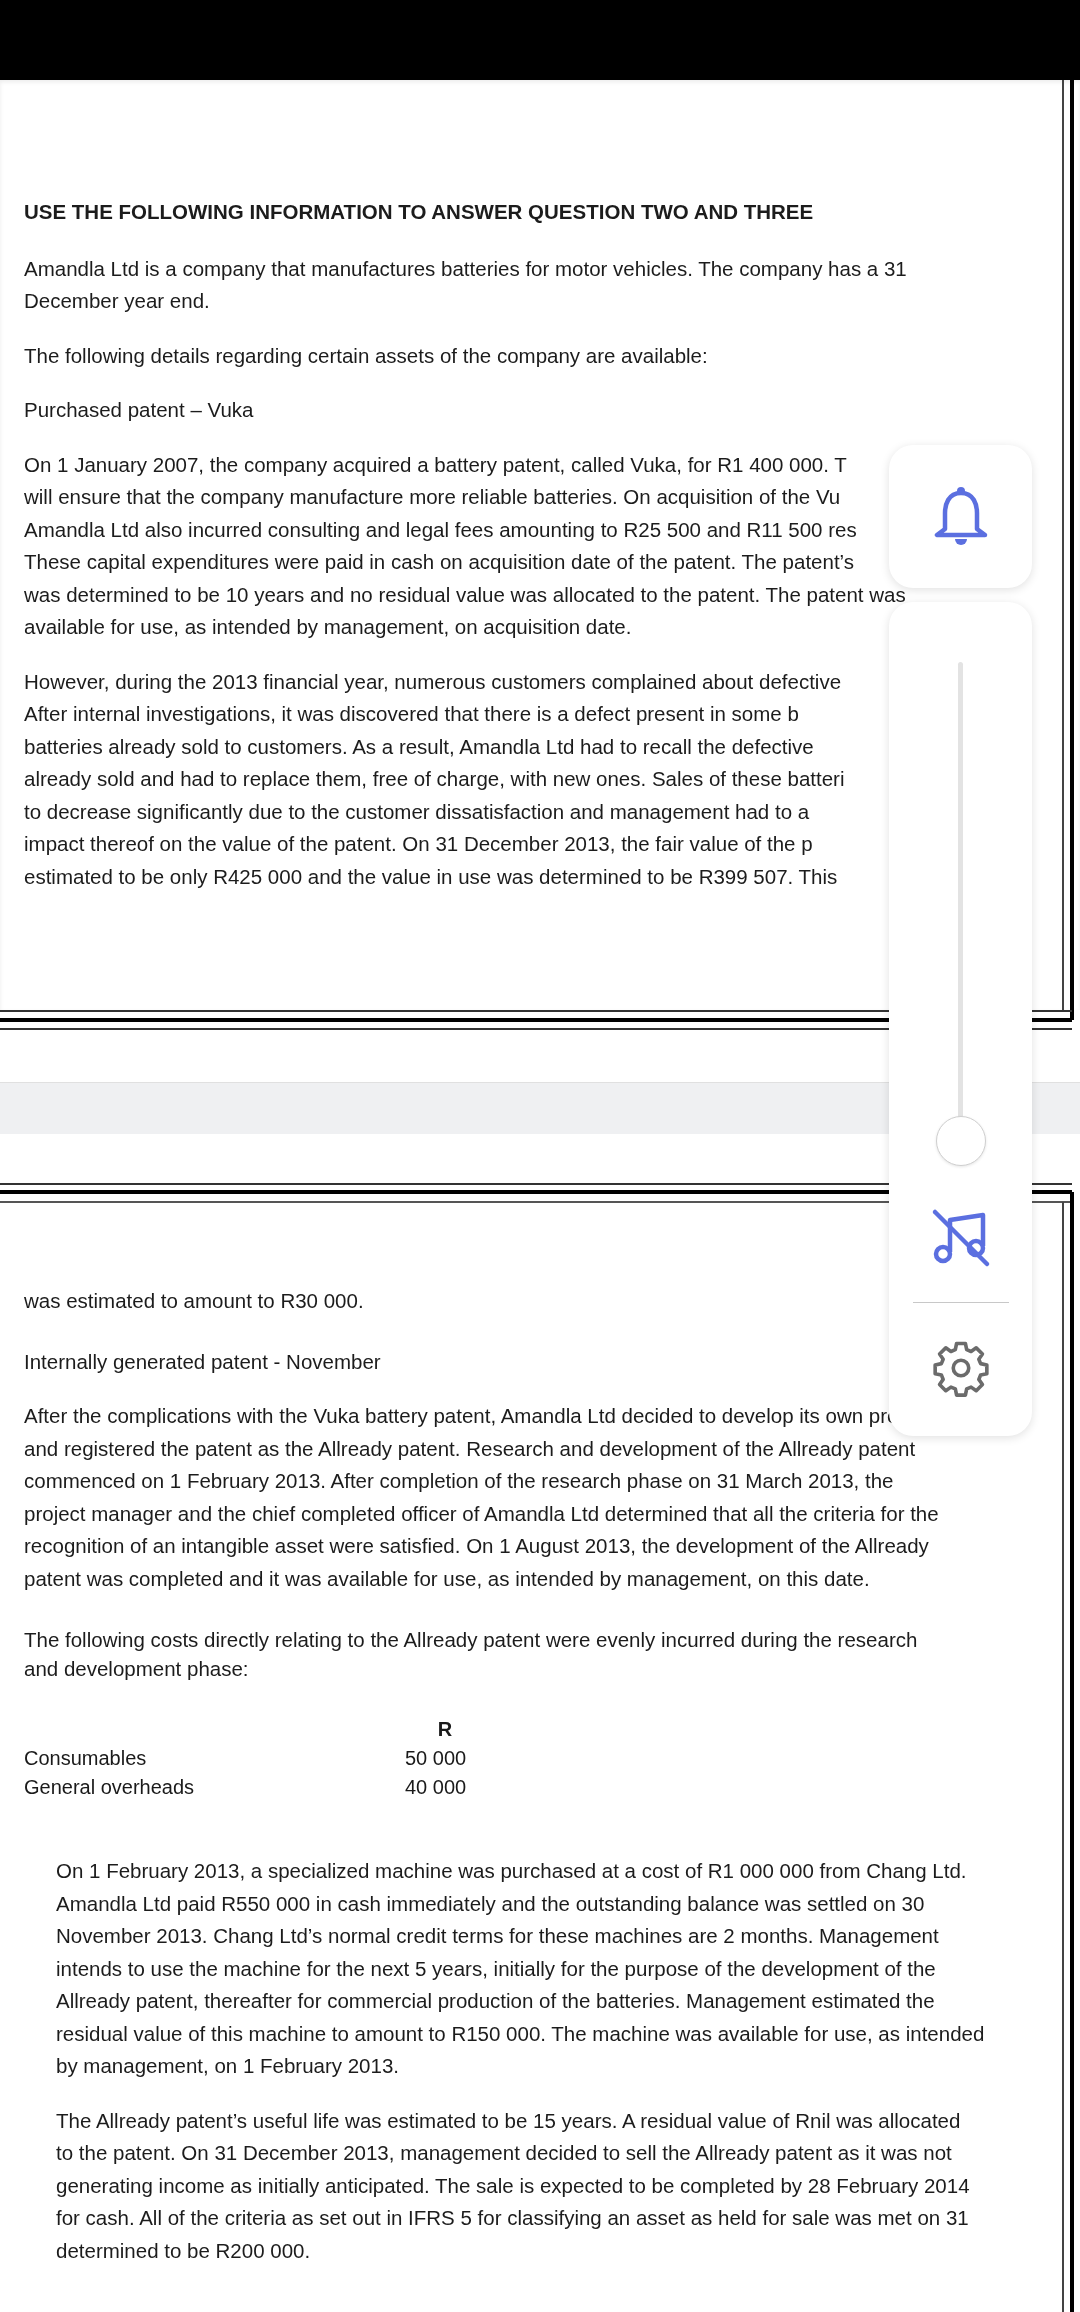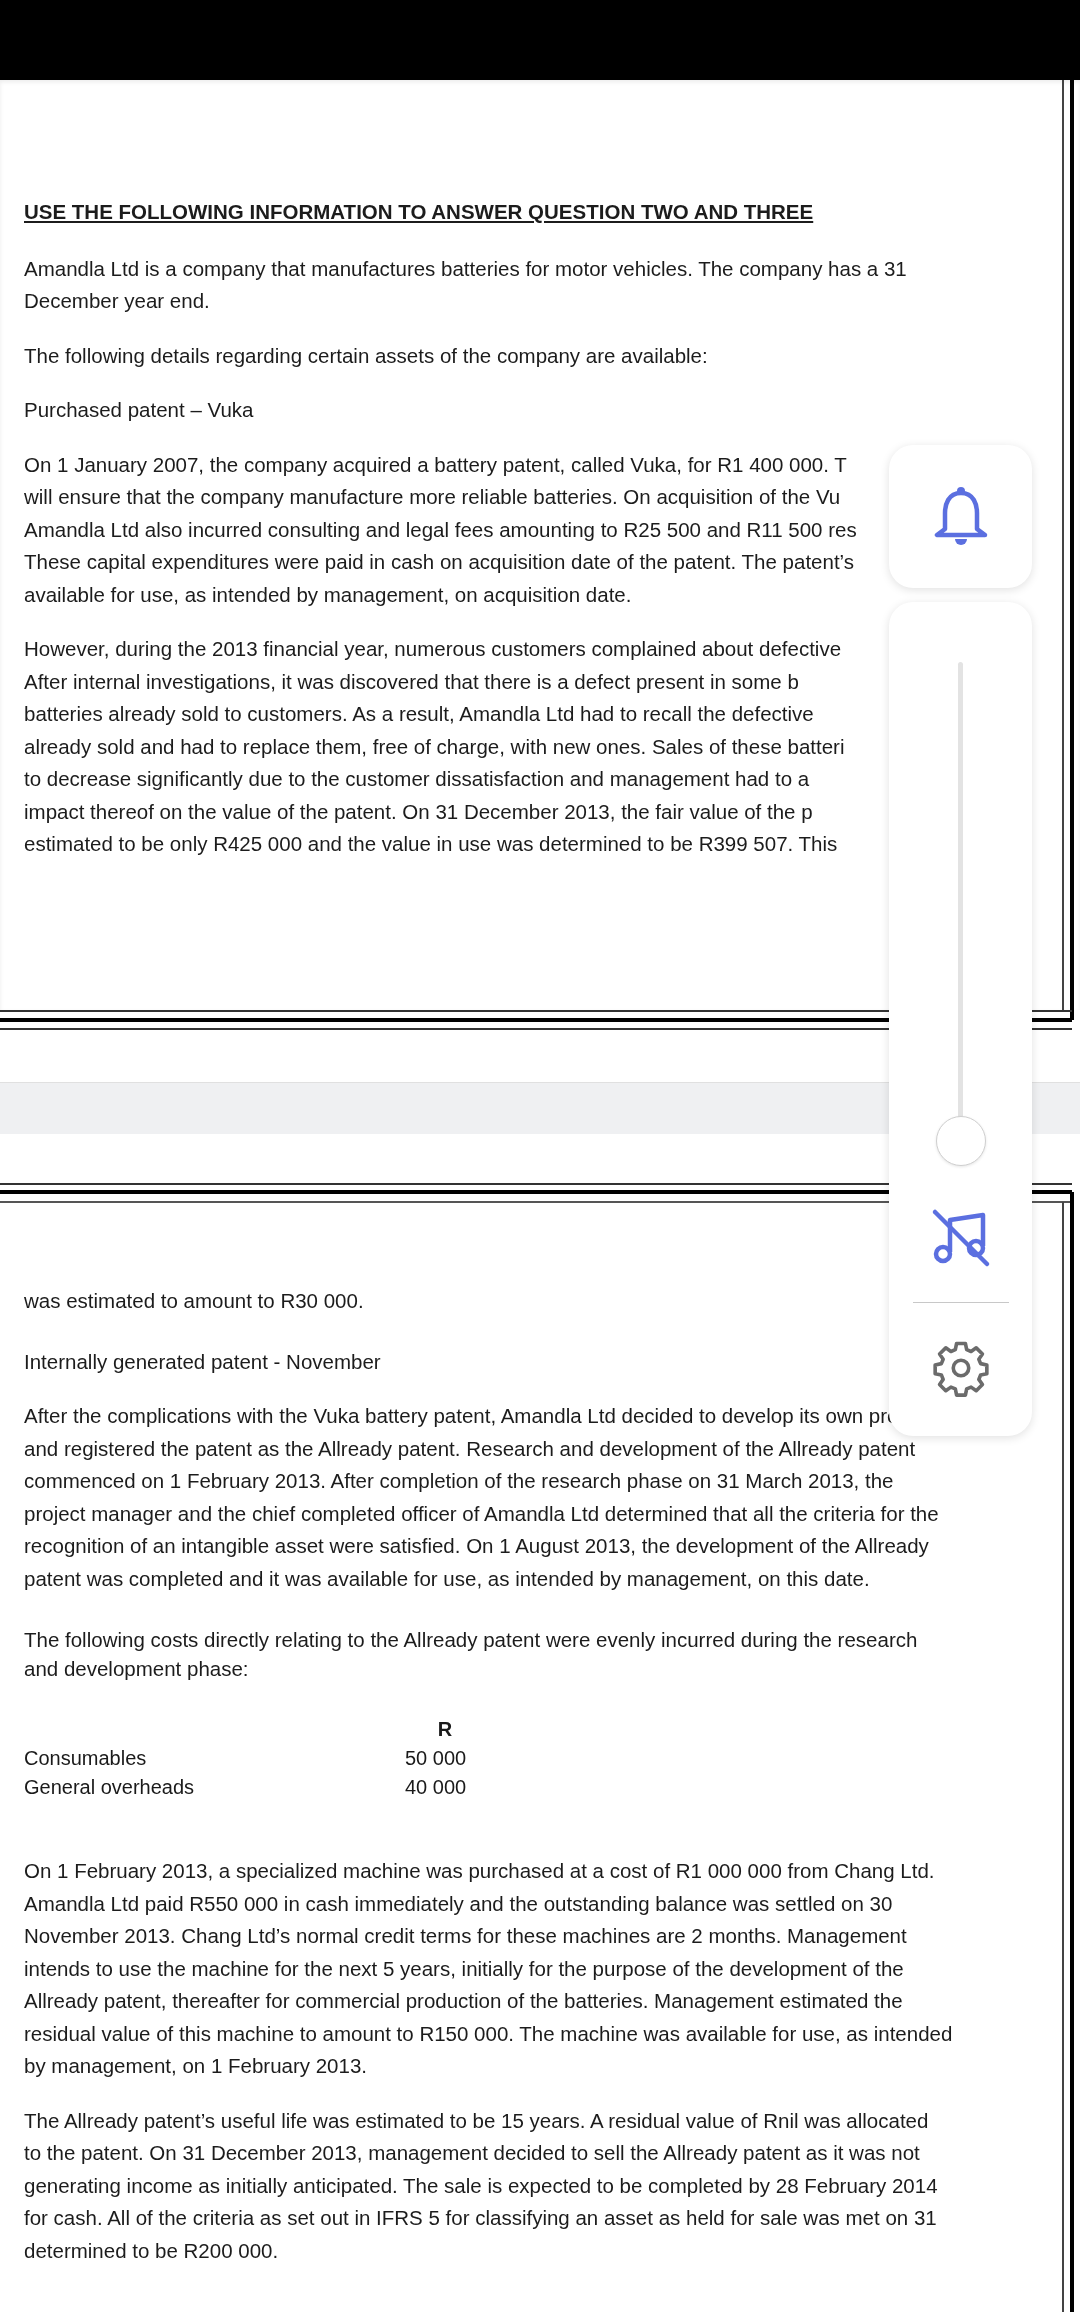--- a/index.html
+++ b/index.html
@@ -14,21 +14,21 @@
 
   
   .vborder-outer { position: absolute; right: 6px; width: 4px; background: #000; }
   .vborder-inner { position: absolute; right: 16px; width: 2px; background: #444; }
   .hborder { position: absolute; left: 0; width: 1072px; background: #000; }
 
   .gap-band { position: absolute; left: 0; top: 1082px; width: 1080px; height: 52px; background: #eff0f2; border-top: 1px solid #e0e0e0; }
 
   .doc { position: absolute; left: 24px; width: 962px; font-size: 20.5px; line-height: 32.5px; color: #1c1c1c; }
   .doc p { margin: 0; text-align: justify; }
-  .doc .heading-u { font-weight: bold; text-decoration: underline; }
+  .doc .heading-u { font-weight: bold; }
   .doc .heading-b { font-weight: normal; }
   .nojust { text-align: left !important; }
 
   .costs { position: absolute; left: 24px; font-size: 20px; line-height: 29px; }
   .costs .row { display: flex; }
   .costs .lbl { width: 381px; }
   .costs .val { width: 110px; }
   .costs .hdr { font-weight: bold; text-align: center; width: 80px; }
 
   
@@ -69,20 +69,21 @@
   <div style="height:22px"></div>
   <p class="nojust">The following details regarding certain assets of the company are available:</p>
   <div style="height:22px"></div>
   <p class="heading-b nojust">Purchased patent – Vuka</p>
   <div style="height:22px"></div>
   <div>
     <p class="nojust">On 1 January 2007, the company acquired a battery patent, called Vuka, for R1 400 000. T</p>
     <p class="nojust">will ensure that the company manufacture more reliable batteries. On acquisition of the Vu</p>
     <p class="nojust">Amandla Ltd also incurred consulting and legal fees amounting to R25 500 and R11 500 res</p>
     <p class="nojust">These capital expenditures were paid in cash on acquisition date of the patent. The patent’s</p>
+    <p class="nojust">was determined to be 10 years and no residual value was allocated to the patent. The patent was</p>
     <p class="nojust">available for use, as intended by management, on acquisition date.</p>
   </div>
   <div style="height:22px"></div>
   <div>
     <p class="nojust">However, during the 2013 financial year, numerous customers complained about defective</p>
     <p class="nojust">After internal investigations, it was discovered that there is a defect present in some b</p>
     <p class="nojust">batteries already sold to customers. As a result, Amandla Ltd had to recall the defective</p>
     <p class="nojust">already sold and had to replace them, free of charge, with new ones. Sales of these batteri</p>
     <p class="nojust">to decrease significantly due to the customer dissatisfaction and management had to a</p>
     <p class="nojust">impact thereof on the value of the patent. On 31 December 2013, the fair value of the p</p>
@@ -118,21 +119,21 @@
   <div class="row">
     <span class="lbl">Consumables</span>
     <span class="val">50 000</span>
   </div>
   <div class="row">
     <span class="lbl">General overheads</span>
     <span class="val">40 000</span>
   </div>
 </div>
 
-<div class="doc" style="top:1855px;">
+<div class="doc" style="top:1855px;margin-left:32px;">
   <div>
     <p class="nojust">On 1 February 2013, a specialized machine was purchased at a cost of R1 000 000 from Chang Ltd.</p>
     <p class="nojust">Amandla Ltd paid R550 000 in cash immediately and the outstanding balance was settled on 30</p>
     <p class="nojust">November 2013. Chang Ltd’s normal credit terms for these machines are 2 months. Management</p>
     <p class="nojust">intends to use the machine for the next 5 years, initially for the purpose of the development of the</p>
     <p class="nojust">Allready patent, thereafter for commercial production of the batteries. Management estimated the</p>
     <p class="nojust">residual value of this machine to amount to R150 000. The machine was available for use, as intended</p>
     <p class="nojust">by management, on 1 February 2013.</p>
   </div>
   <div style="height:22px"></div>

